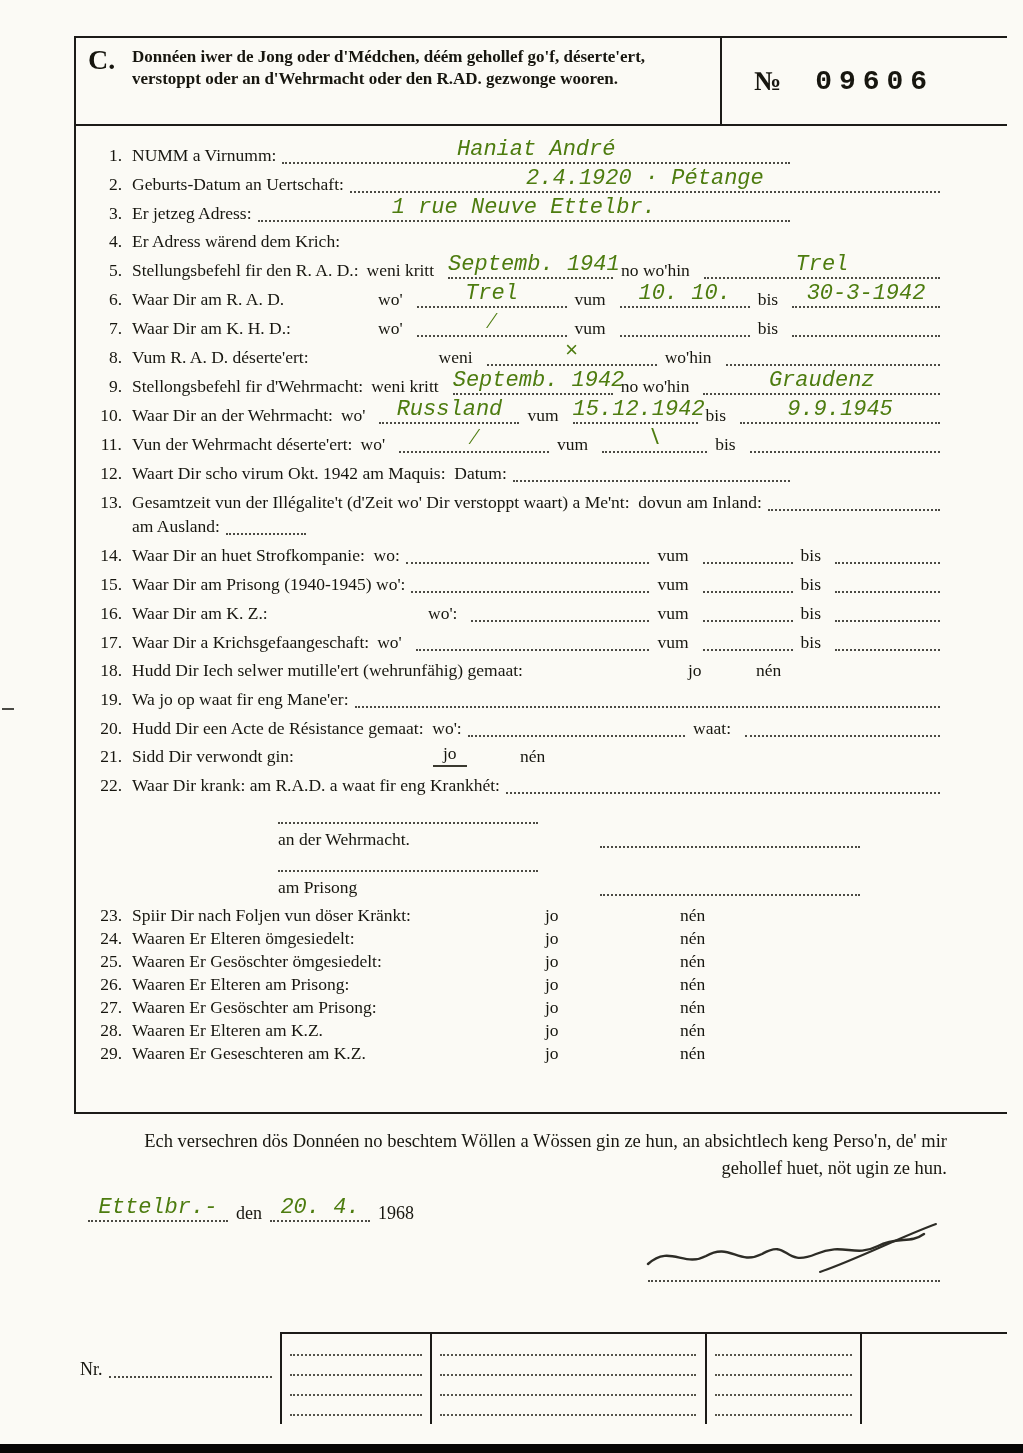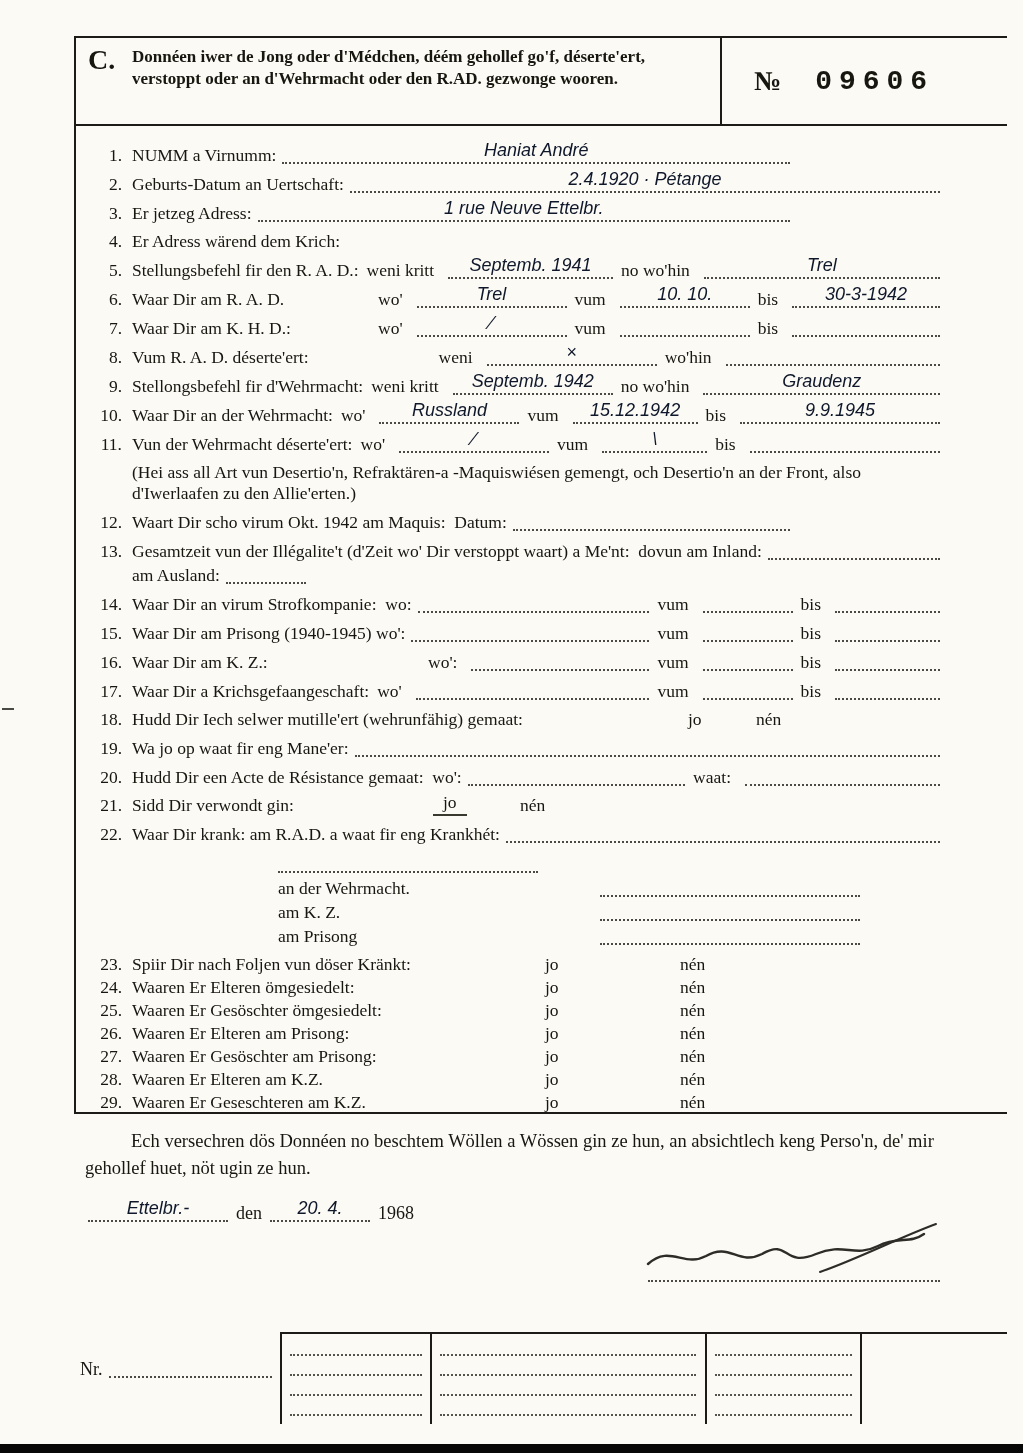--- a/index.html
+++ b/index.html
@@ -31,35 +31,35 @@
   .lbl { white-space:pre-wrap; }
   .lblw238 { flex:0 0 238px; }
   .lblw288 { flex:0 0 288px; }
   .mid { flex:none; margin:0 8px; }
   .fill { position:relative; border-bottom:2px dotted #4b4a44; height:20px; margin-bottom:2px; margin-left:6px; }
   .grow { flex:1 1 auto; }
   .w80{flex:0 0 80px}.w90{flex:0 0 90px}.w100{flex:0 0 100px}.w105{flex:0 0 105px}
   .w125{flex:0 0 125px}.w130{flex:0 0 130px}.w140{flex:0 0 140px}.w150{flex:0 0 150px}
   .w160{flex:0 0 160px}.w165{flex:0 0 165px}.w170{flex:0 0 170px}.w195{flex:0 0 195px}
   .hand { position:absolute; left:0; right:0; bottom:1px; text-align:center;
-    font-family:Liberation Sans, sans-serif; font-style:italic; font-size:18px; line-height:22px;
-    white-space:nowrap; color:#0f172a; }
+    font-family:Liberation Mono, monospace; font-style:italic; font-size:22px; line-height:22px;
+    white-space:nowrap; color:#4d7c0f; }
   .note { margin-left:44px; margin-bottom:7px; }
   .subrow { display:flex; align-items:flex-end; margin-left:190px; margin-bottom:2px; }
   .sublbl { flex:0 0 322px; }
   .subfill { flex:0 0 260px; margin-left:0; }
   .jn-jo  { position:absolute; left:457px; bottom:0; }
   .jn-nen { position:absolute; left:592px; bottom:0; }
   .r18-jo  { position:absolute; left:600px; bottom:0; }
   .r18-nen { position:absolute; left:668px; bottom:0; }
   .r21-jo  { position:absolute; left:345px; bottom:0; border-bottom:2px solid #3a392f; padding:0 10px 1px 10px; }
   .r21-nen { position:absolute; left:432px; bottom:0; }
 
   
-  .declaration { position:absolute; left:85px; top:1128px; width:862px; font-size:18.5px; line-height:27px; text-indent:46px; }
+  .declaration { position:absolute; left:85px; top:1128px; width:862px; font-size:18.5px; line-height:27px; text-indent:46px;text-align:right; }
   .dateline { position:absolute; left:88px; top:1202px; width:430px; display:flex; font-size:18px; line-height:22px; }
   .dateline .fill { margin-left:0; }
   .signature-wrap { position:absolute; left:640px; top:1222px; width:302px; height:56px; }
   .sigline { position:absolute; left:648px; top:1280px; width:292px; border-bottom:2px dotted #4b4a44; }
 
   
   .bt-top { position:absolute; left:280px; top:1332px; width:727px; height:2px; background:#1c1b18; }
   .bt-v { position:absolute; top:1332px; width:2px; height:92px; background:#1c1b18; }
   .bt-col { position:absolute; top:1336px; }
   .dotrow { height:20px; border-bottom:2px dotted #55544c; }
@@ -213,21 +213,20 @@
       <span class="mid">vum</span>
       <span class="fill w105">
           <span class="hand">\</span>
         </span>
       <span class="mid">bis</span>
       <span class="fill grow">
           <span class="hand"></span>
         </span>
     </div>
 
-    <div class="note">(Hei ass all Art vun Desertio'n, Refraktären-a -Maquiswiésen gemengt, och Desertio'n an der Front, also d'Iwerlaafen zu den Allie'erten.)</div>
 
     <div class="row">
       <span class="num">12.</span>
       <span class="lbl">Waart Dir scho virum Okt. 1942 am Maquis:  Datum:</span>
       <span class="fill grow" style="margin-right:150px">
           <span class="hand"></span>
         </span>
     </div>
 
     <div class="row" style="margin-bottom:2px">
@@ -240,21 +239,21 @@
     <div class="row">
       <span class="num"></span>
       <span class="lbl">am Ausland:</span>
       <span class="fill w80">
           <span class="hand"></span>
         </span>
     </div>
 
     <div class="row">
       <span class="num">14.</span>
-      <span class="lbl">Waar Dir an virum Strofkompanie:  wo:</span>
+      <span class="lbl">Waar Dir an huet Strofkompanie:  wo:</span>
       <span class="fill grow">
           <span class="hand"></span>
         </span>
       <span class="mid">vum</span>
       <span class="fill w90">
           <span class="hand"></span>
         </span>
       <span class="mid">bis</span>
       <span class="fill w105">
           <span class="hand"></span>
@@ -357,21 +356,20 @@
           <span class="hand"></span>
         </span>
     </div>
     <div class="subrow">
       <span class="sublbl">an der Wehrmacht.</span>
       <span class="fill subfill">
           <span class="hand"></span>
         </span>
     </div>
     <div class="subrow">
-      <span class="sublbl">am K. Z.</span>
       <span class="fill subfill">
           <span class="hand"></span>
         </span>
     </div>
     <div class="subrow" style="margin-bottom:7px">
       <span class="sublbl">am Prisong</span>
       <span class="fill subfill">
           <span class="hand"></span>
         </span>
     </div>

